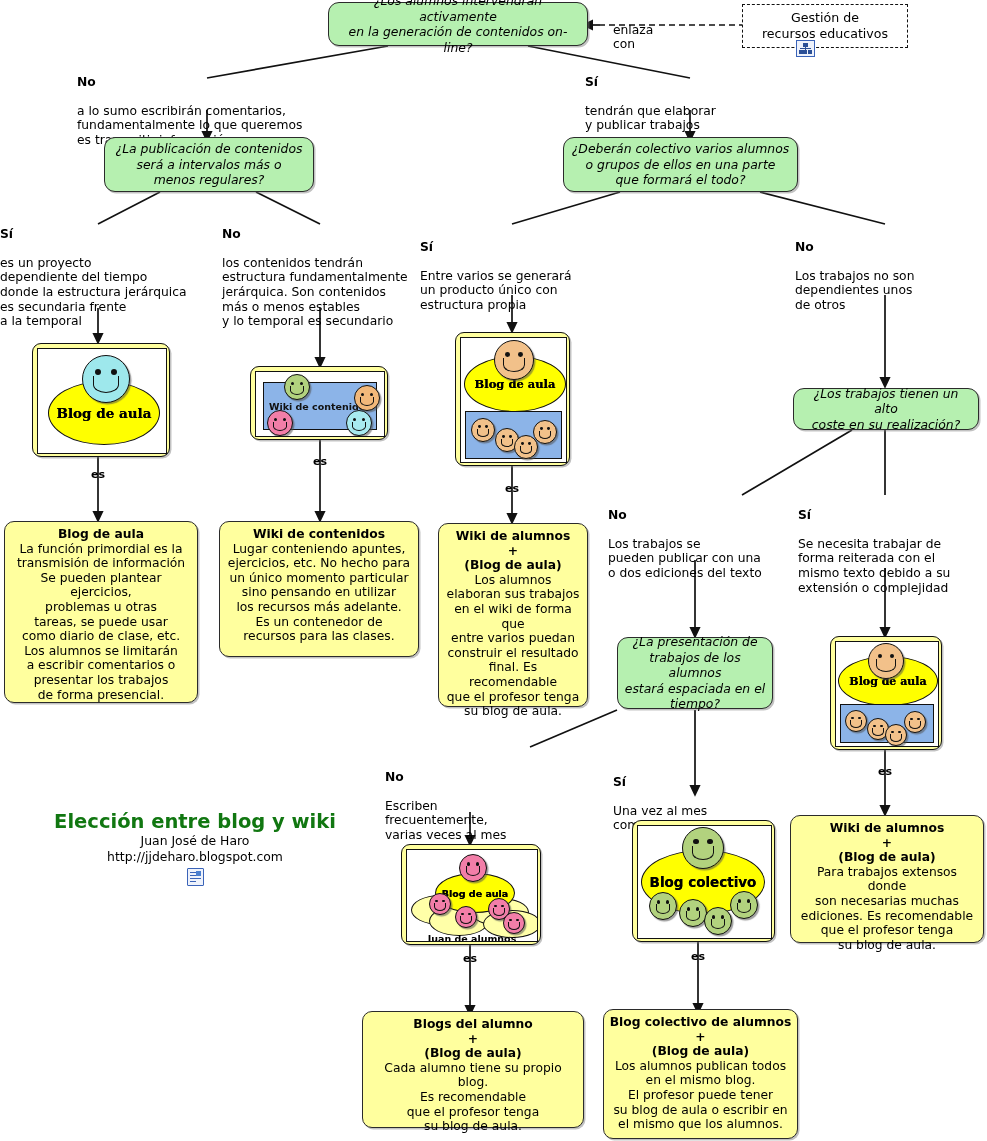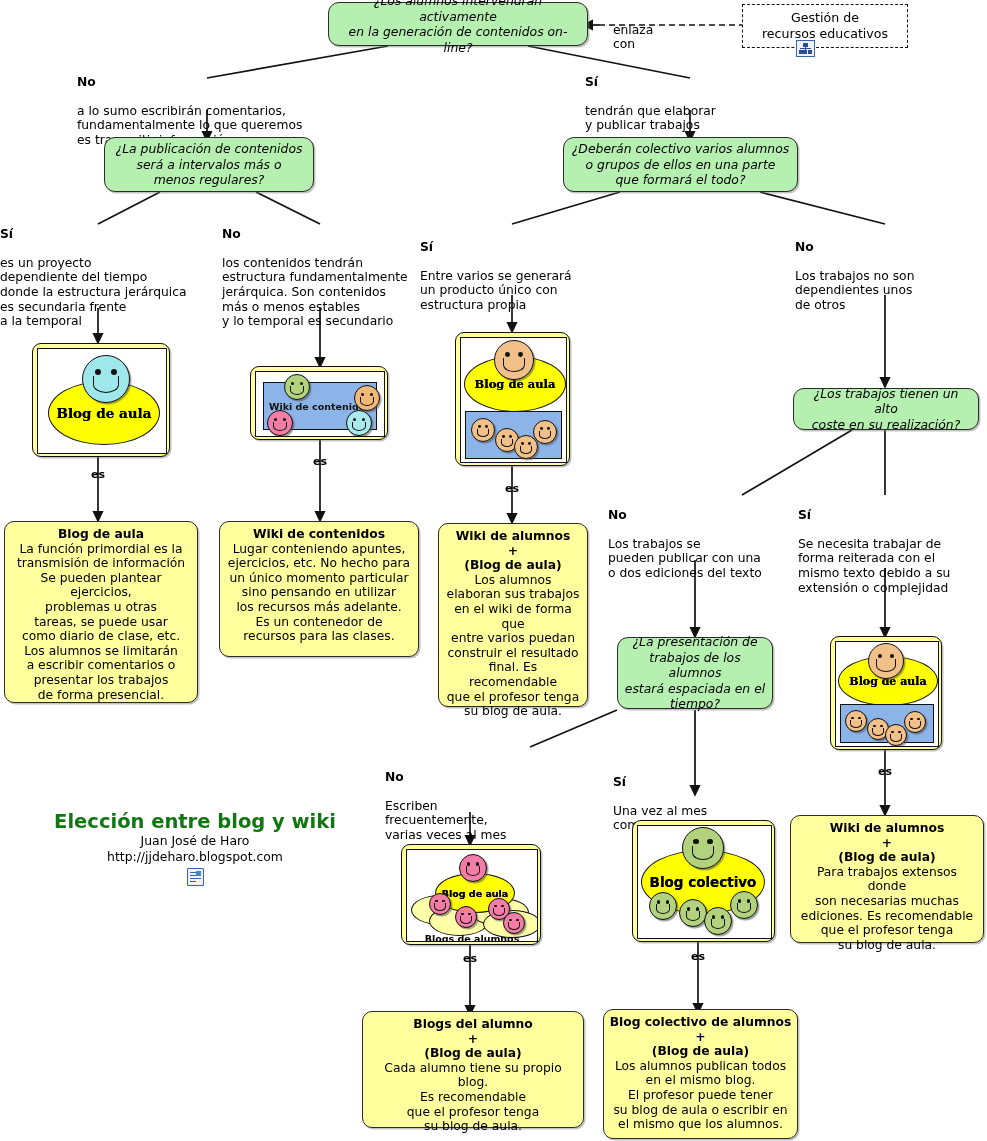--- a/index.html
+++ b/index.html
@@ -457,21 +457,21 @@
         </div>
       <div class="face f-pink" style="left:48px;top:56px;width:20px;height:20px;">
           <div class="smile"></div>
         </div>
       <div class="face f-pink" style="left:81px;top:48px;width:20px;height:20px;">
           <div class="smile"></div>
         </div>
       <div class="face f-pink" style="left:96px;top:62px;width:20px;height:20px;">
           <div class="smile"></div>
         </div>
-      <div class="illus-label" style="top:83px;">Blogs de alumnos</div>
+      <div class="illus-label" style="top:83px;">Juan de alumnos</div>
     </div>
   </div>
 
   <div class="abs illus" style="left:632px;top:820px;width:143px;height:122px;">
     <div class="illus-inner">
       <div class="blogellipse" style="left:3px;top:24px;width:122px;height:62px;font-family:'DejaVu Sans',sans-serif;font-size:13.5px;">
         <span>Blog colectivo</span>
       </div>
       <div class="face f-green" style="left:44px;top:1px;width:40px;height:40px;">
           <div class="smile"></div>

